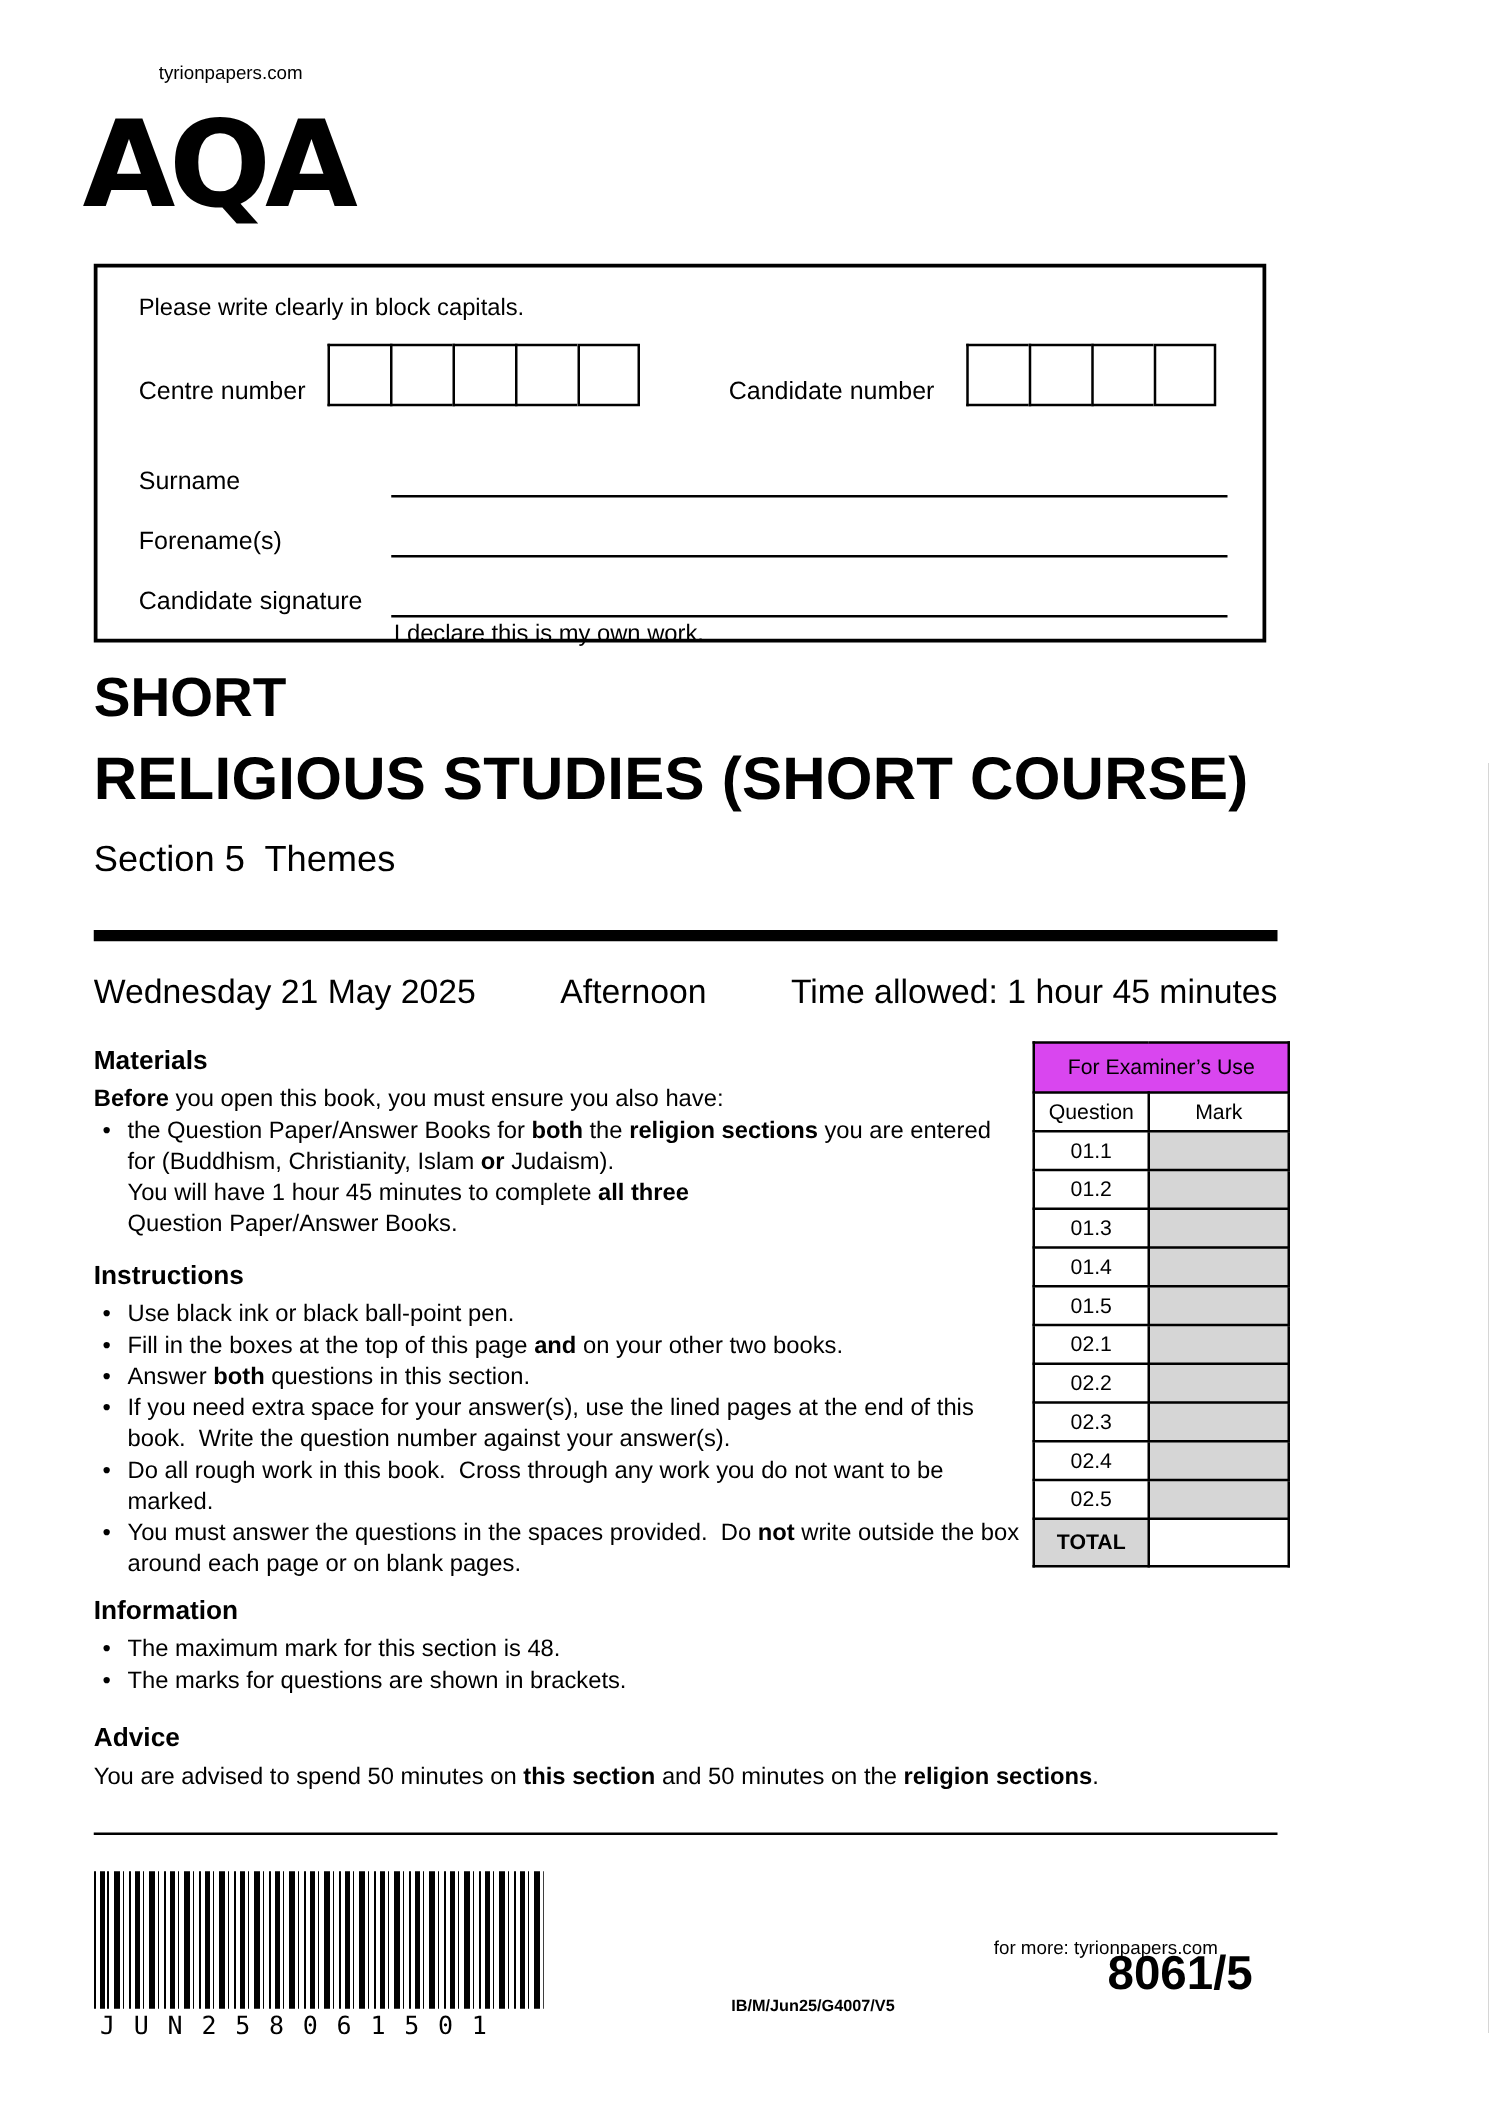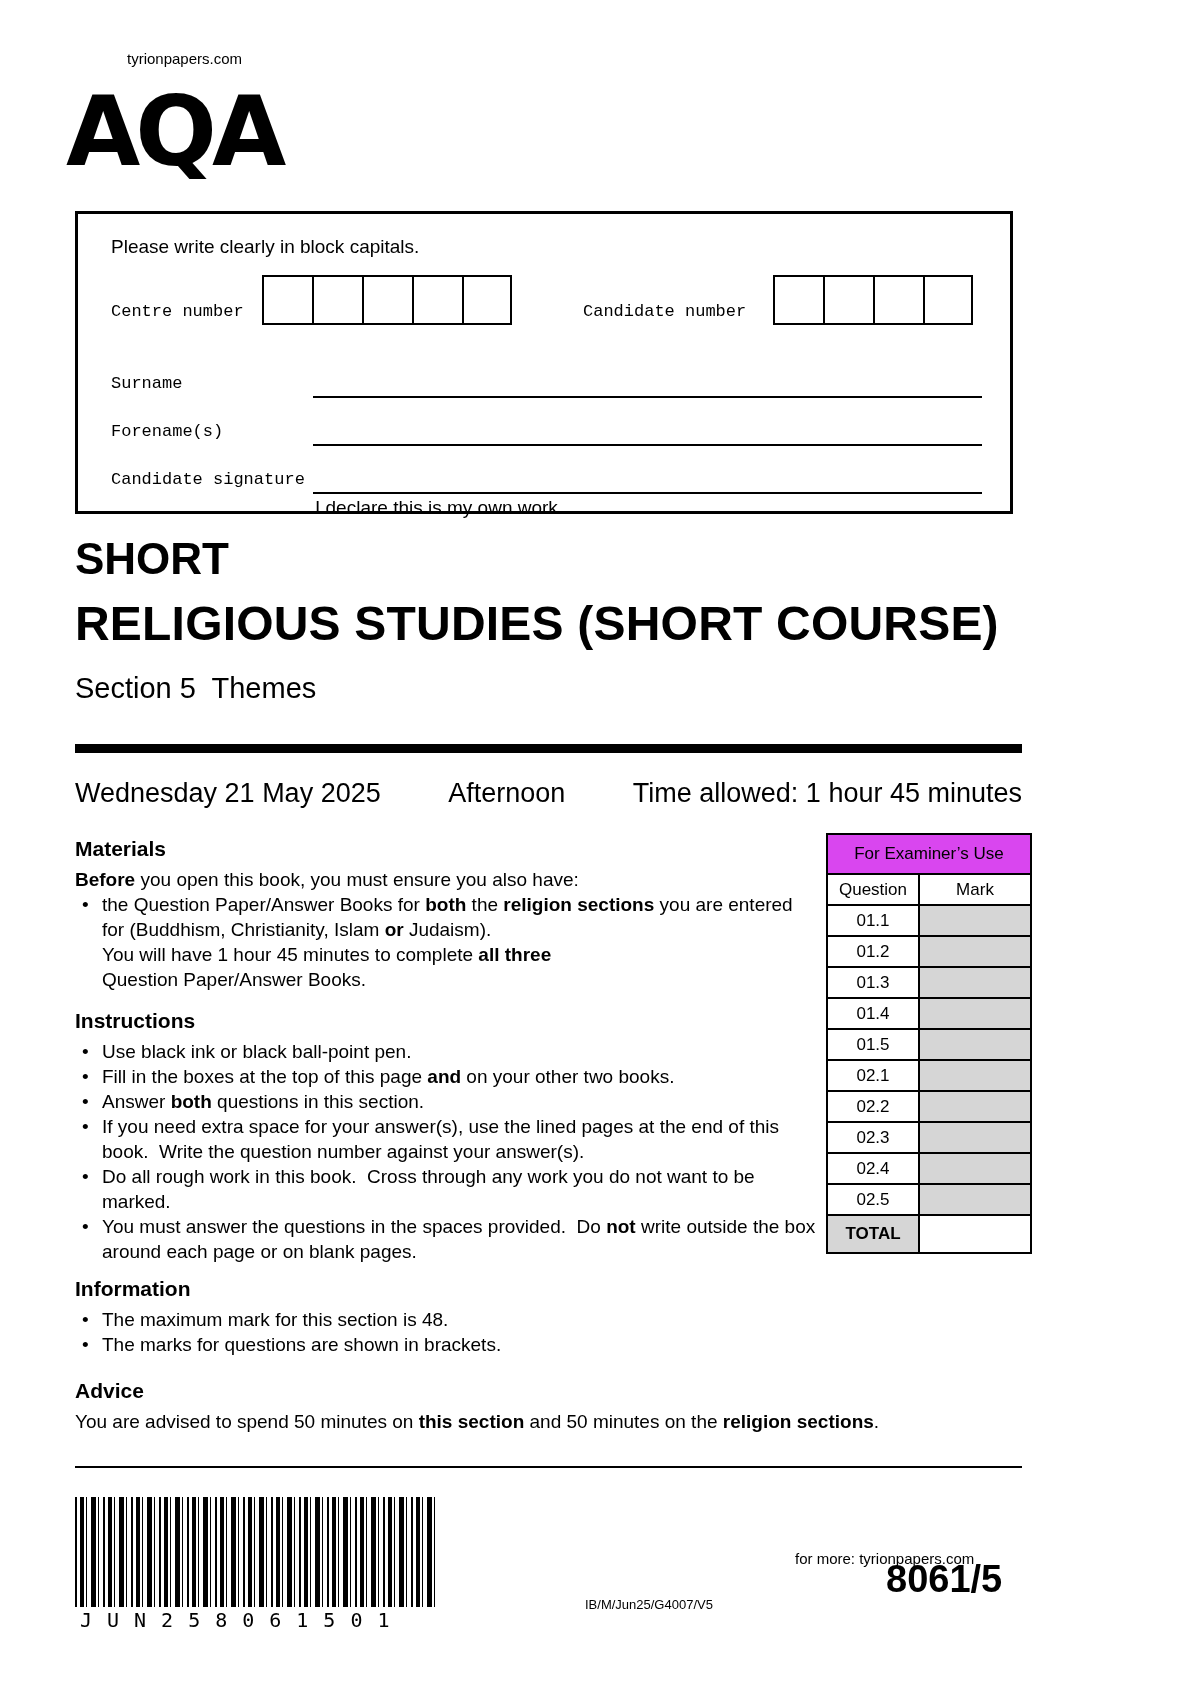--- a/index.html
+++ b/index.html
@@ -15,21 +15,21 @@
   
   .watermark { left:127px; top:50px; font-size:15px; }
   .aqa-logo {
     left:66px; top:84px; font-family:"DejaVu Sans", sans-serif;
     font-weight:900; font-size:96px; line-height:1; letter-spacing:-5px;
   }
 
   
   .cand-box { left:75px; top:211px; width:938px; height:303px; border:3px solid #000000; }
   .cb-instruction { left:33px; top:22px; font-size:19px; }
-  .cb-label { position:absolute; font-size:17px; white-space:nowrap;font-family:Liberation Mono, monospace; }
+  .cb-label { position:absolute; font-size:20px; white-space:nowrap; }
   .cellgrid { position:absolute; top:61px; display:flex; }
   .cellgrid span { display:block; width:50px; height:50px; background:#fff;
     border:2px solid #000; border-right:none; }
   .cellgrid span:last-child { border-right:2px solid #000; }
   .wline { position:absolute; height:0; border-bottom:2px solid #000; }
   .cb-declaration { left:237px; top:283px; font-size:19px; }
 
   
   .t-qual    { left:75px; top:534px; font-size:44px; font-weight:700; }
   .t-subject { left:75px; top:596px; font-size:48px; font-weight:700; letter-spacing:0.2px; white-space:nowrap; }
@@ -68,21 +68,21 @@
   .thin-rule { left:75px; top:1466px; width:947px; height:2px; background:#000; }
   .barcode-bars { left:75px; top:1497px; width:360px; height:110px;
     background:repeating-linear-gradient(90deg,
       #000 0 2px, #fff 2px 5px,
       #000 5px 9px, #fff 9px 11px,
       #000 11px 12px, #fff 12px 16px,
       #000 16px 21px, #fff 21px 23px,
       #000 23px 24px, #fff 24px 28px); }
   .barcode-text { left:80px; top:1608px; font-family:"DejaVu Sans Mono", monospace;
     font-size:20px; letter-spacing:15px; white-space:nowrap; }
-  .ref-code { left:585px; top:1597px; font-size:13px; }
+  .ref-code { left:585px; top:1597px; font-size:13px;font-weight:bold; }
   .promo { left:795px; top:1550px; font-size:15px; }
   .paper-code { left:886px; top:1558px; font-size:38px; font-weight:700; }
 </style>
 </head>
 <body>
 
 <div class="page">
 
   <div class="abs watermark">tyrionpapers.com</div>
   <div class="abs aqa-logo">AQA</div>

